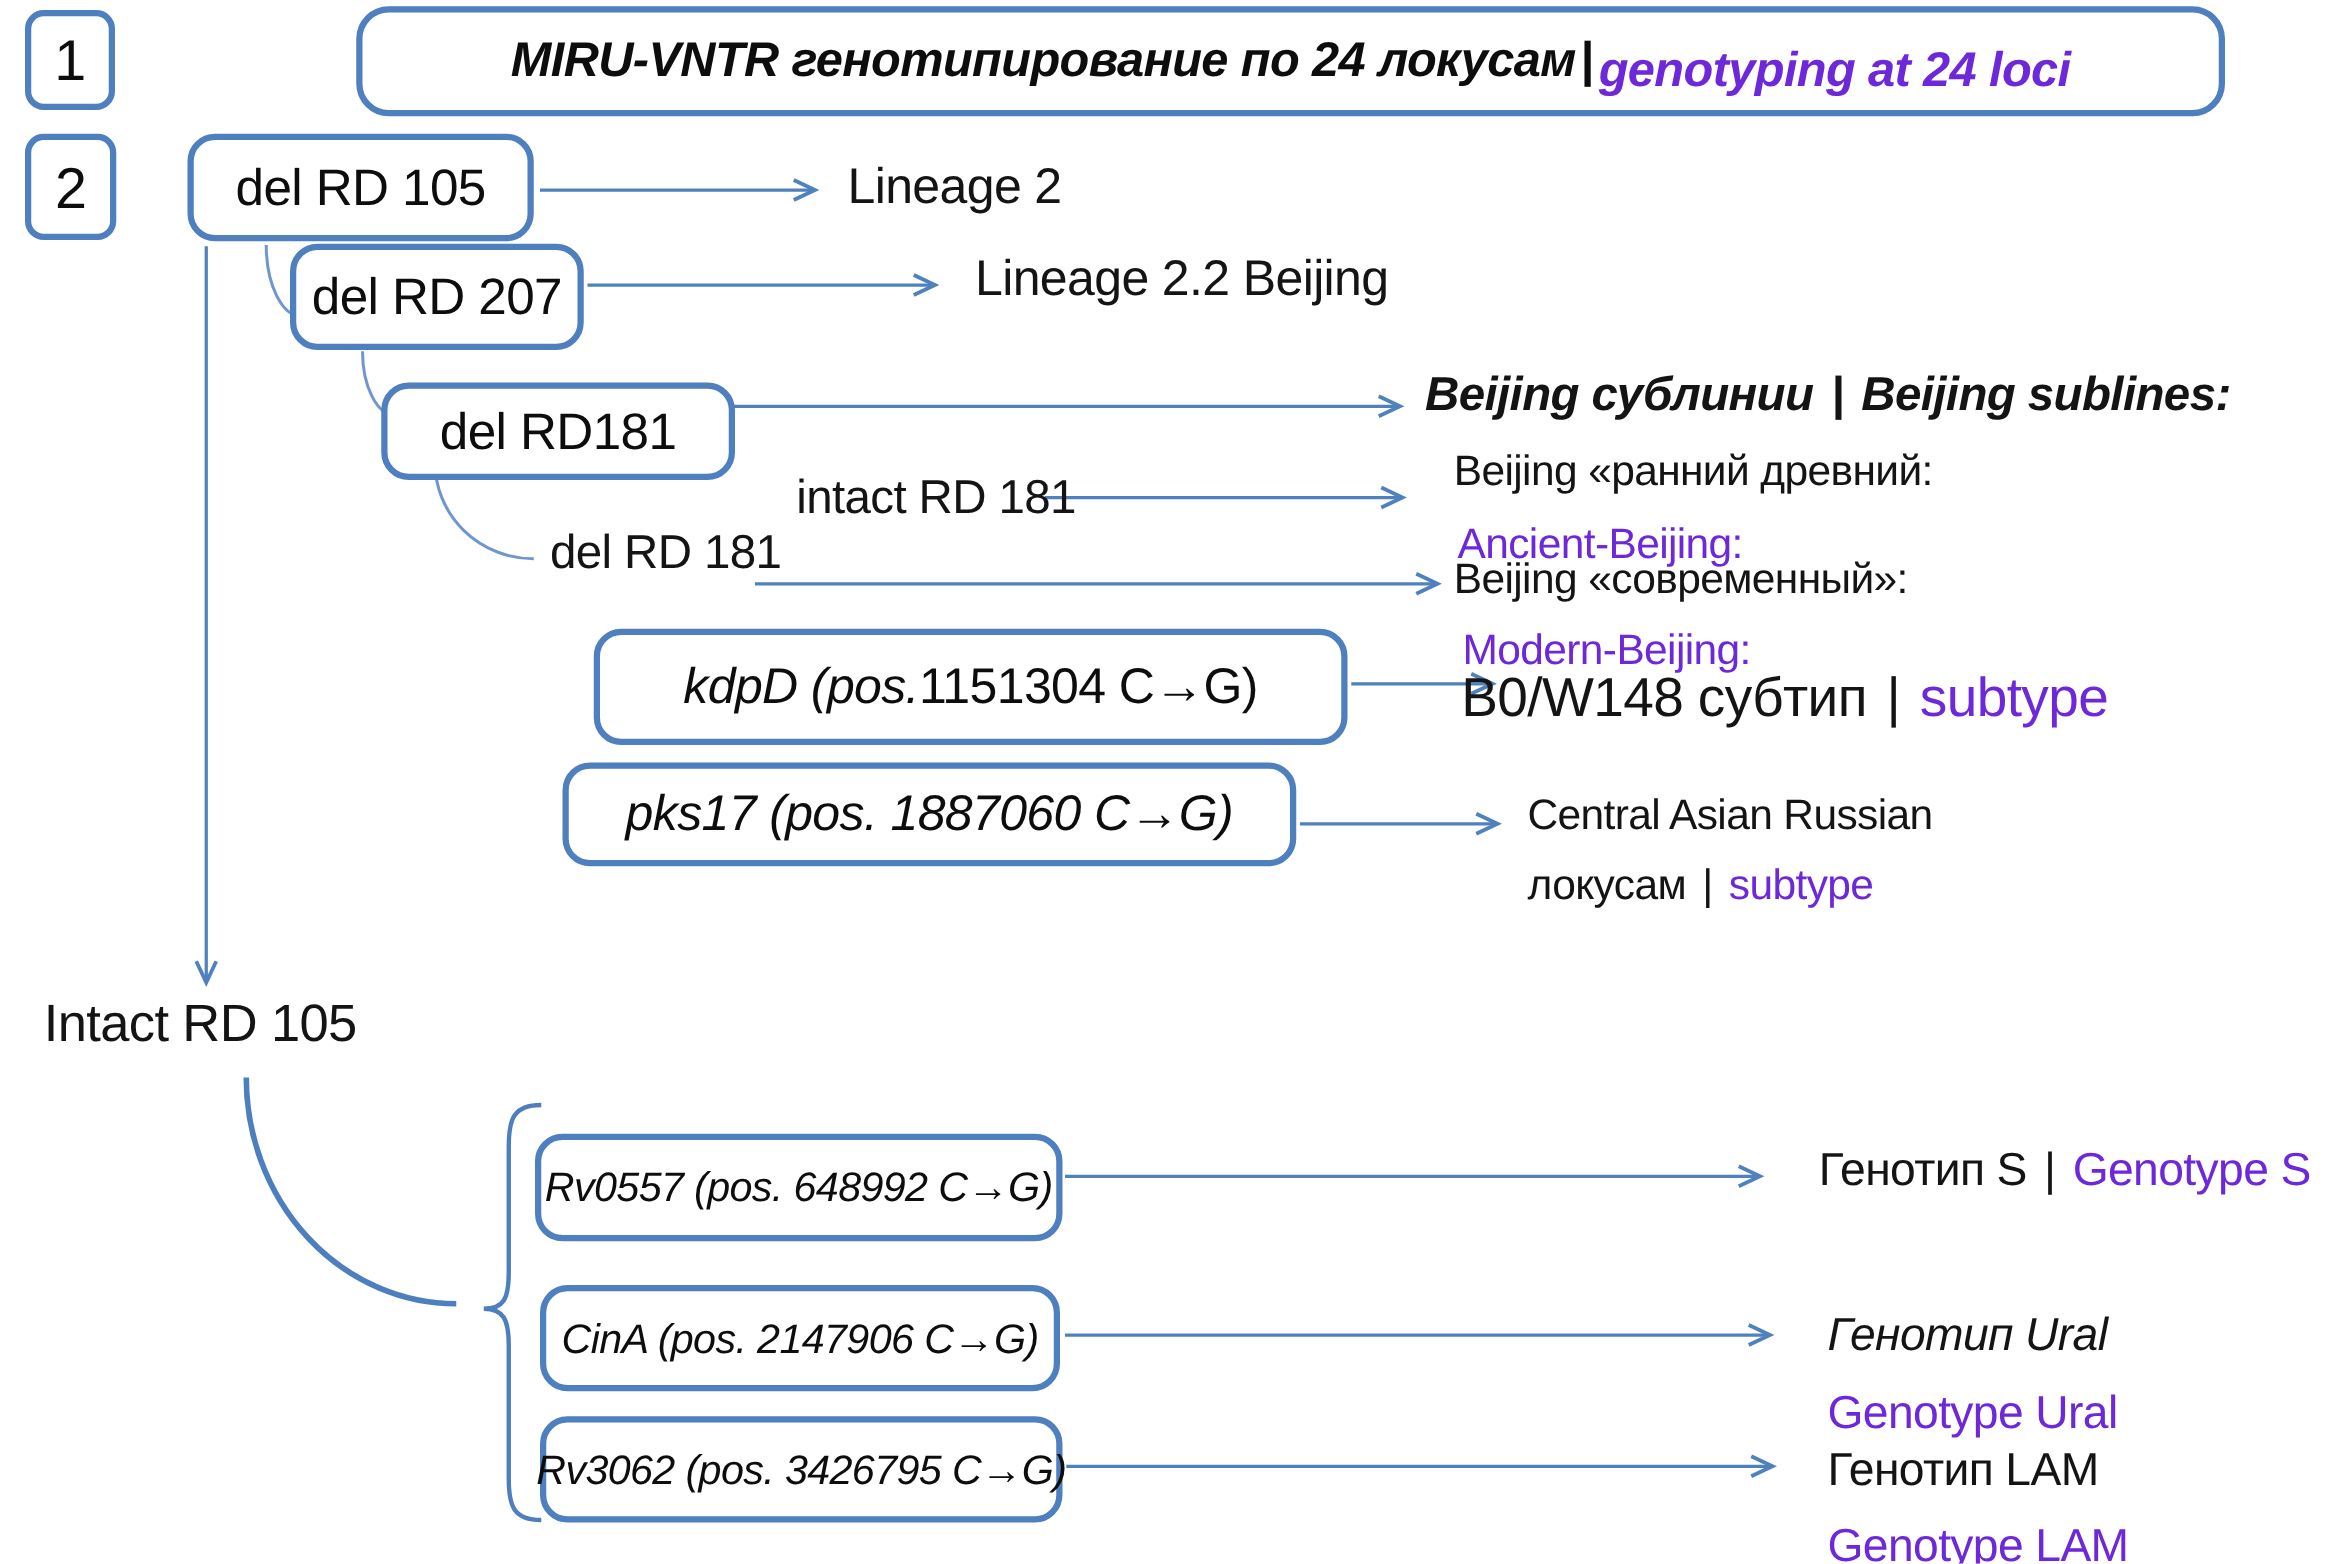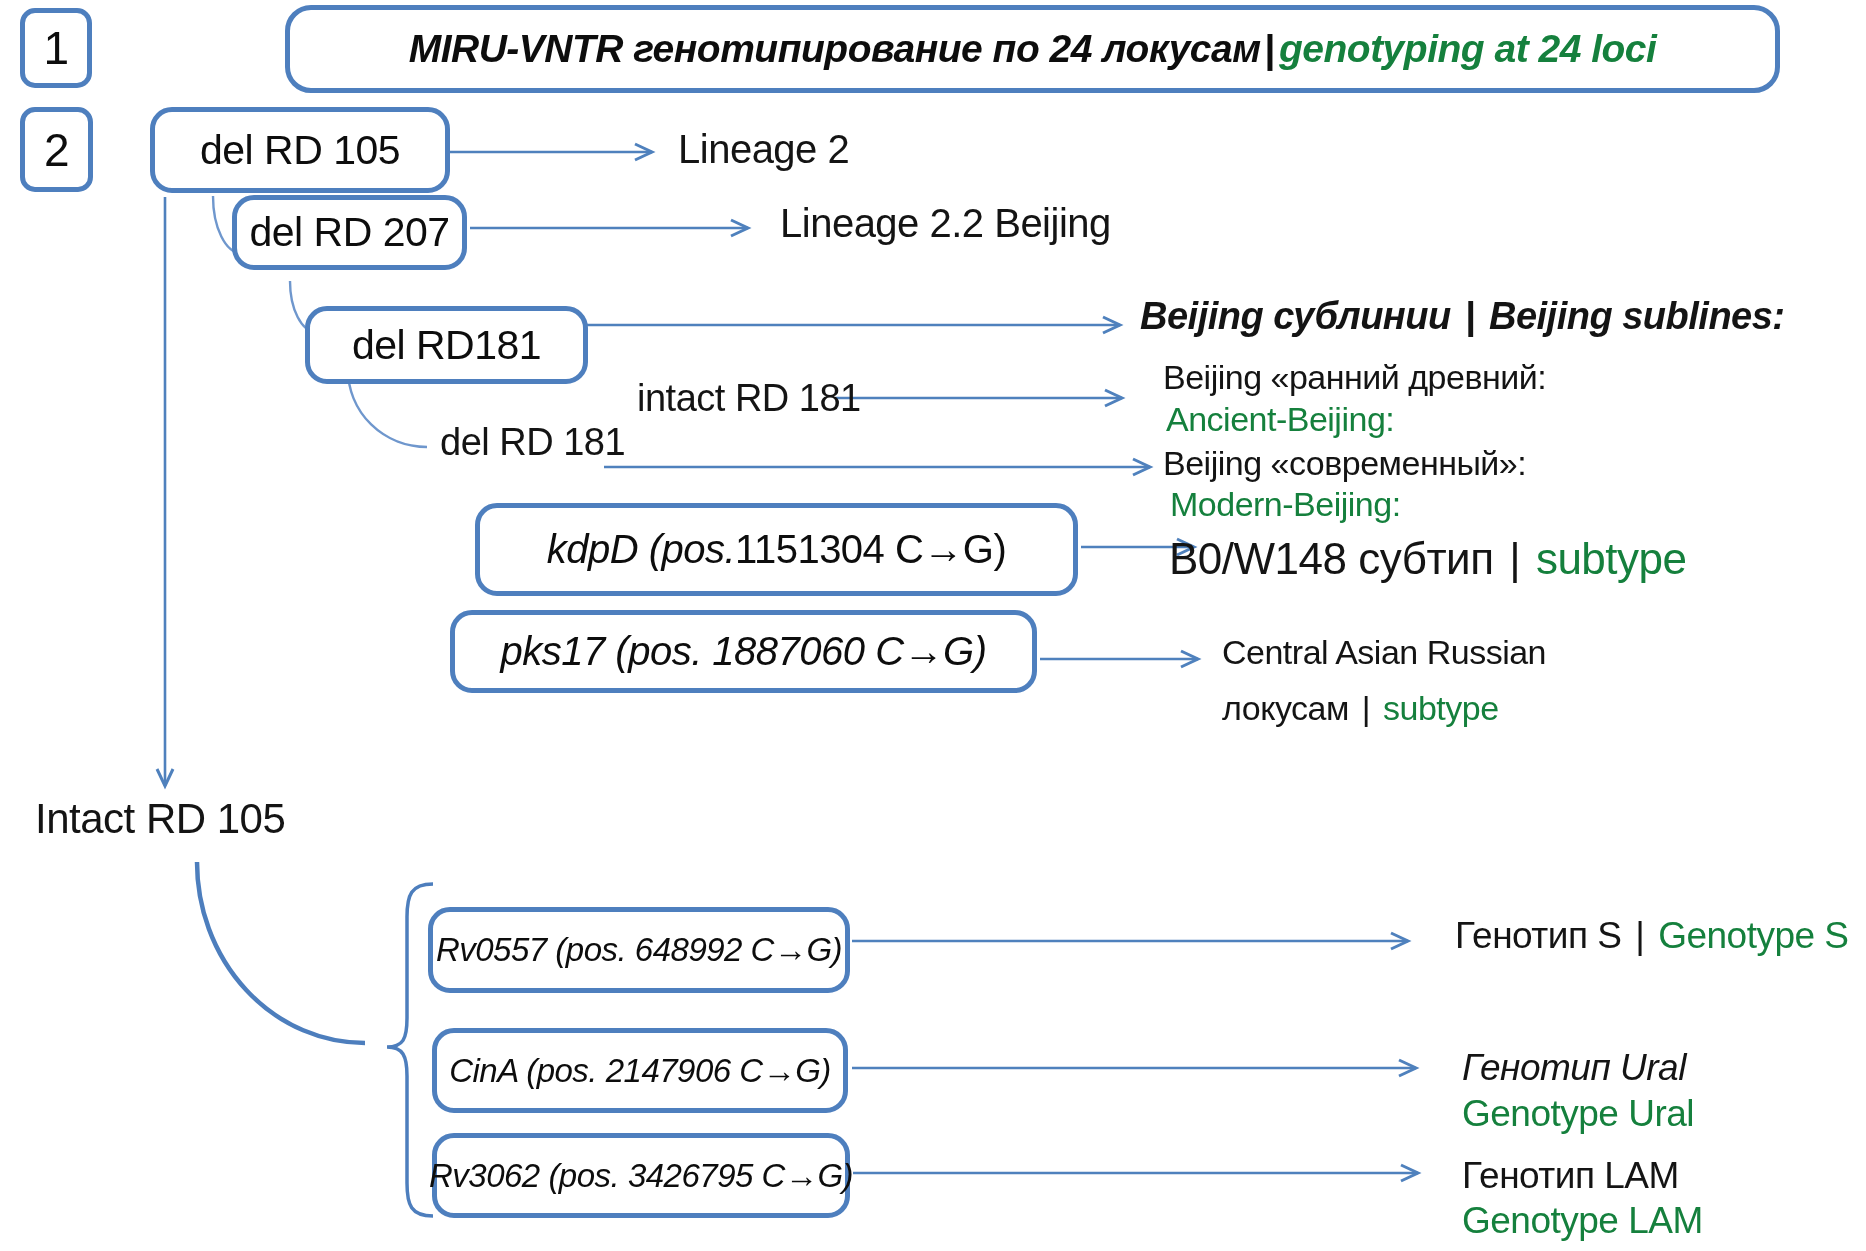--- a/index.html
+++ b/index.html
@@ -10,21 +10,21 @@
   .box{
     position:absolute;box-sizing:border-box;background:#ffffff;
     border:5px solid #4e7fbe;border-radius:22px;
     display:flex;align-items:center;justify-content:center;
     white-space:nowrap;color:#0d0d0d;letter-spacing:-0.5px;
   }
   .numbox{border-radius:15px;font-size:46px;}
   .lbl{
     position:absolute;white-space:nowrap;line-height:1.08;color:#141414;letter-spacing:-0.5px;
   }
-  .gray{color:#15803d;}
+  .gray{color:#6d28d9;margin-top:16px;}
   .it{font-style:italic;}
   .sep{padding:0 4px;}
   svg.layer{position:absolute;left:0;top:0;width:1866px;height:1251px;}
 </style>
 </head>
 <body>
 
 <div class="stage">
 
   <svg class="layer" viewBox="0 0 1866 1251" xmlns="http://www.w3.org/2000/svg">
@@ -62,24 +62,24 @@
   <div class="box numbox" style="left:20px;top:107px;width:73px;height:85px;">
     <span>2</span>
   </div>
 
   <div class="box" style="left:285px;top:5px;width:1495px;height:88px;font-size:39px;font-weight:600;border-radius:26px;">
     <span class="it">MIRU-VNTR генотипирование по 24 локусам</span>
     <span class="sep">|</span>
     <span class="it gray">genotyping at 24 loci</span>
   </div>
 
-  <div class="box" style="left:150px;top:107px;width:300px;height:86px;font-size:41px;">
+  <div class="box" style="left:150px;top:107px;width:277px;height:86px;font-size:41px;">
     <span>del RD 105</span>
   </div>
-  <div class="box" style="left:232px;top:195px;width:235px;height:75px;font-size:41px;">
+  <div class="box" style="left:232px;top:195px;width:235px;height:85px;font-size:41px;">
     <span>del RD 207</span>
   </div>
   <div class="box" style="left:305px;top:290px;width:283px;height:78px;font-size:41px;margin-top:16px;">
     <span>del RD181</span>
   </div>
 
   <div class="box" style="left:475px;top:503px;width:603px;height:93px;font-size:40px;">
     <span class="it">kdpD (pos.</span>
     <span>1151304 C→G)</span>
   </div>

